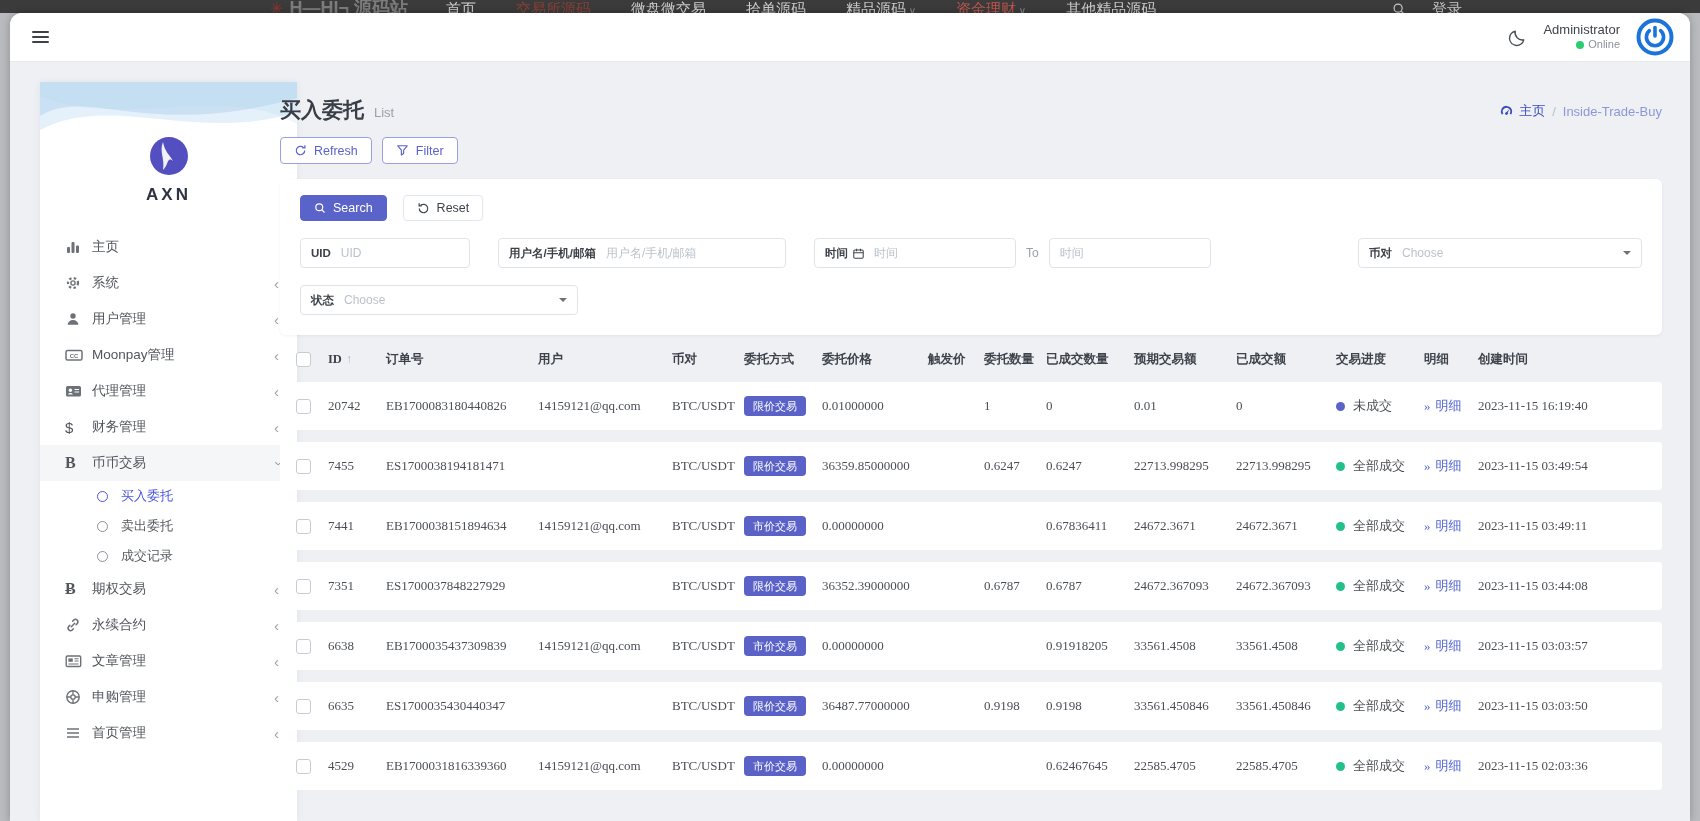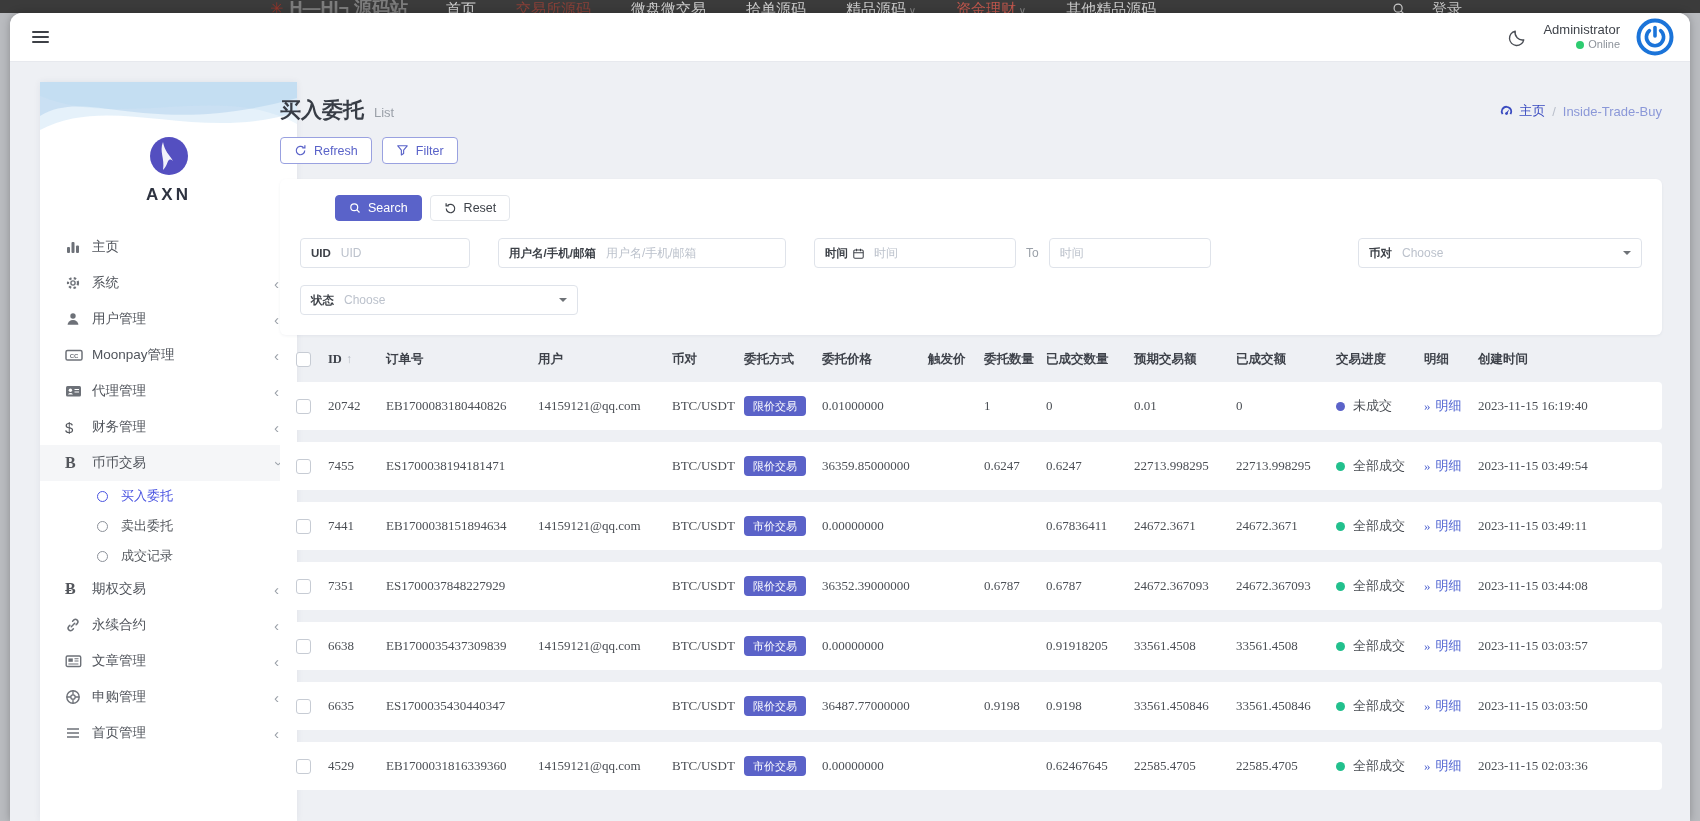--- a/index.html
+++ b/index.html
@@ -337,21 +337,21 @@
       </span>
       <span class="btn btn-outline">
         <svg width="13" height="13" viewBox="0 0 16 16">
           <path d="M2.2 2.2h11.6l-4.4 5.2v4.4l-2.8 1.7V7.4z" fill="none" stroke="currentColor" stroke-width="1.4" stroke-linejoin="round"></path>
         </svg>
         <span>Filter</span>
       </span>
     </div>
 
     <div class="filter-card">
-      <div class="frow" style="margin-top:2px; gap:8px;margin-left:35px;">
+      <div class="frow" style="margin-top:2px; gap:16px;">
         <span class="btn btn-primary">
           <svg width="12" height="12" viewBox="0 0 16 16">
             <circle cx="7" cy="7" r="4.6" fill="none" stroke="#fff" stroke-width="1.6"></circle>
             <path d="M10.6 10.6L14 14" stroke="#fff" stroke-width="1.6"></path>
           </svg>
           <span>Search</span>
         </span>
         <span class="btn btn-ghost">
           <svg width="13" height="13" viewBox="0 0 16 16">
             <path d="M2.8 8a5.2 5.2 0 1 0 1.6-3.75" fill="none" stroke="currentColor" stroke-width="1.5"></path>

